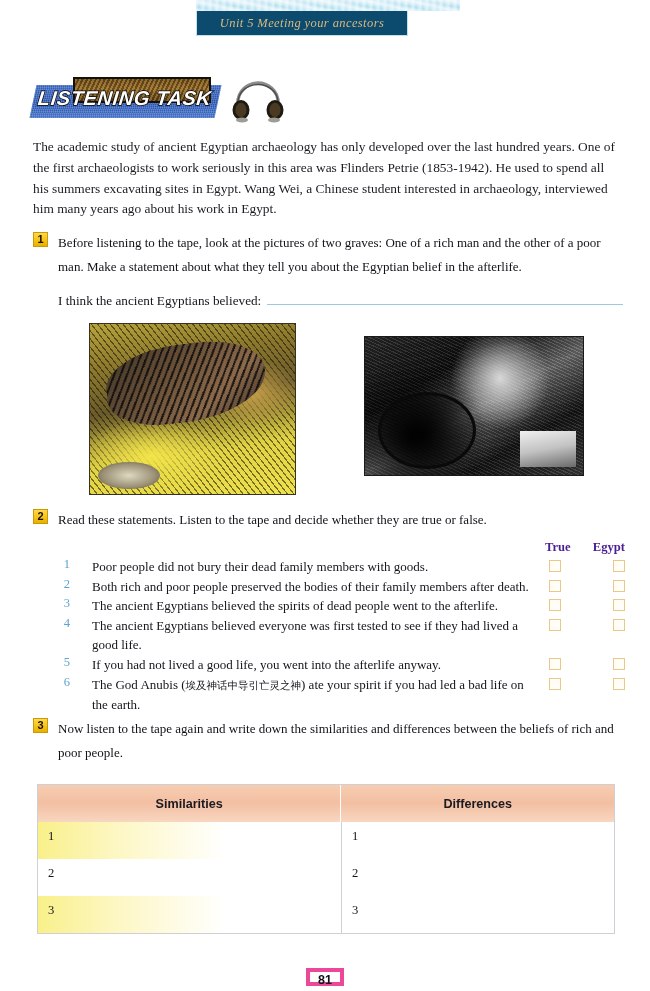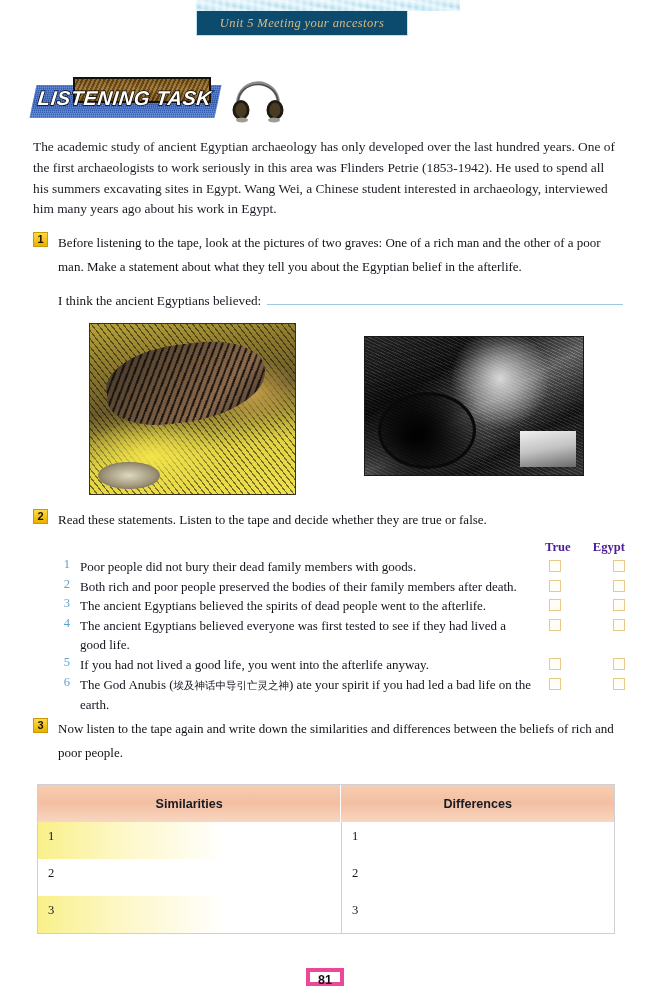--- a/index.html
+++ b/index.html
@@ -272,21 +272,21 @@
     position: absolute;
     left: 0px;
     top: 0px;
     width: 14px;
     text-align: center;
     font-family: "Liberation Serif", serif;
     font-size: 12.6px;
     color: #5fa3cf;
   }
   .stmt-text {
-    margin-left: 20px;
+    margin-left: 32px;
     margin-right: 92px;
     font-family: "Liberation Serif", serif;
     font-size: 13px;
     line-height: 19.6px;
     color: #14141d;
   }
   .stmt-cn {
     font-size: 10.5px;
     color: #14141d;
     font-family: "DejaVu Sans", sans-serif;

